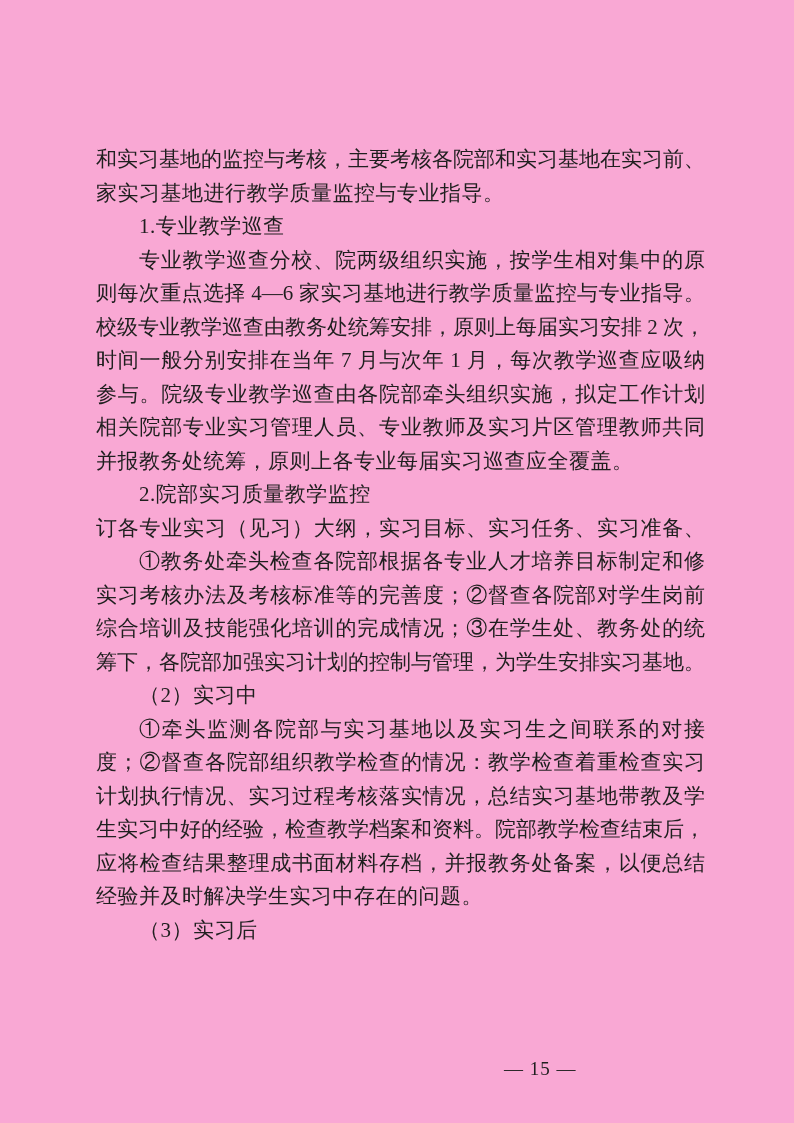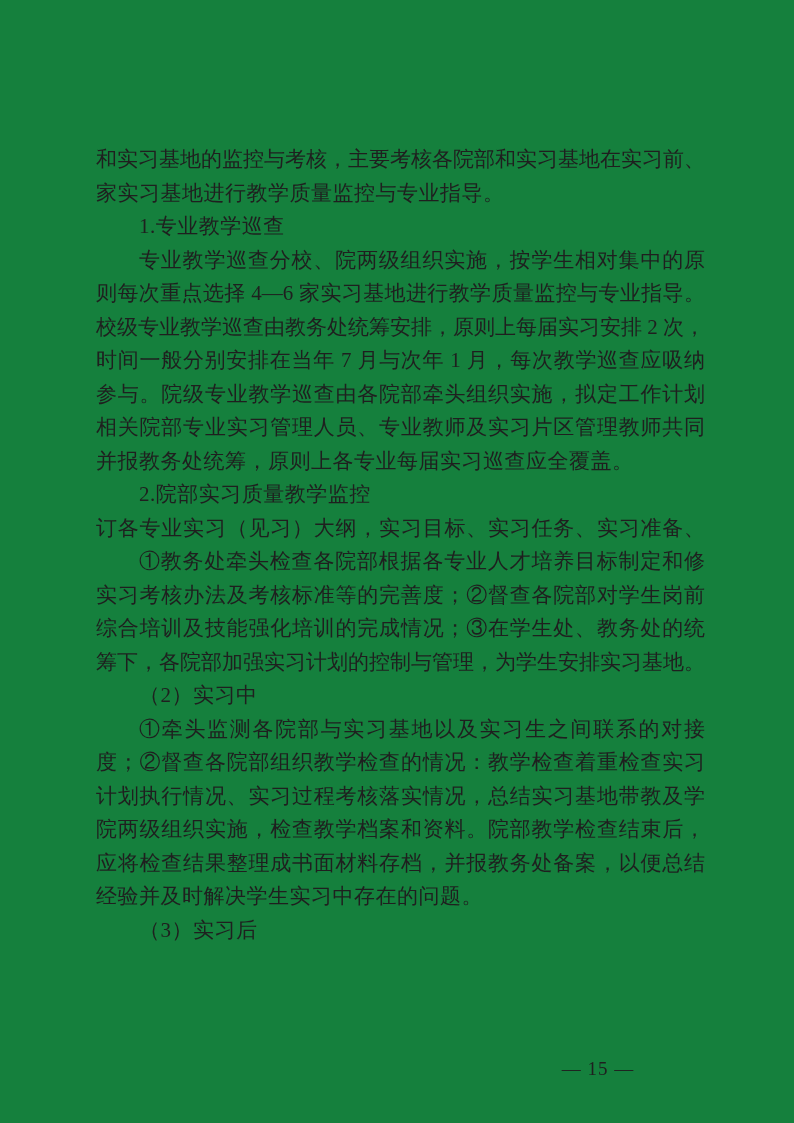--- a/index.html
+++ b/index.html
@@ -7,21 +7,21 @@
     width: 794px;
     height: 1123px;
     background: #ffffff;
     font-family: "Liberation Serif", "DejaVu Serif", serif;
     overflow: hidden;
   }
   .page {
     position: relative;
     width: 794px;
     height: 1123px;
-    background: #15803d;
+    background: #f9a8d4;
   }
   .text-block {
     position: absolute;
     left: 96px;
     top: 143px;
     width: 609px;
     color: #1f1f1f;
   }
   .line {
     font-size: 21px;
@@ -37,23 +37,23 @@
     text-align: justify;
     text-align-last: justify;
     letter-spacing: 0;
   }
   
   .line.indent { padding-left: 43px; }
   .line.indent.jl { padding-left: 43px; font-family: Liberation Serif, serif; }
   .page-footer {
     position: absolute;
     top: 1058px;
-    right: 96px;
+    right: 90px;
     width: 200px;
-    text-align: center;
+    text-align: left;
     font-size: 19px;
     color: #1f1f1f;
     letter-spacing: 1px;
   }
 </style>
 </head>
 <body>
 
 <div class="page">
   <main class="text-block">
@@ -70,21 +70,21 @@
     <div class="line indent">2.院部实习质量教学监控</div>
     <div class="line jl">订各专业实习（见习）大纲，实习目标、实习任务、实习准备、</div>
     <div class="line indent jl">①教务处牵头检查各院部根据各专业人才培养目标制定和修</div>
     <div class="line jl">实习考核办法及考核标准等的完善度；②督查各院部对学生岗前</div>
     <div class="line jl">综合培训及技能强化培训的完成情况；③在学生处、教务处的统</div>
     <div class="line jl">筹下，各院部加强实习计划的控制与管理，为学生安排实习基地。</div>
     <div class="line indent">（2）实习中</div>
     <div class="line indent jl">①牵头监测各院部与实习基地以及实习生之间联系的对接</div>
     <div class="line jl">度；②督查各院部组织教学检查的情况：教学检查着重检查实习</div>
     <div class="line jl">计划执行情况、实习过程考核落实情况，总结实习基地带教及学</div>
-    <div class="line jl">院两级组织实施，检查教学档案和资料。院部教学检查结束后，</div>
+    <div class="line jl">生实习中好的经验，检查教学档案和资料。院部教学检查结束后，</div>
     <div class="line jl">应将检查结果整理成书面材料存档，并报教务处备案，以便总结</div>
     <div class="line">经验并及时解决学生实习中存在的问题。</div>
     <div class="line indent">（3）实习后</div>
   </main>
   <footer class="page-footer">
     <span>— 15 —</span>
   </footer>
 </div>
 
 </body></html>

